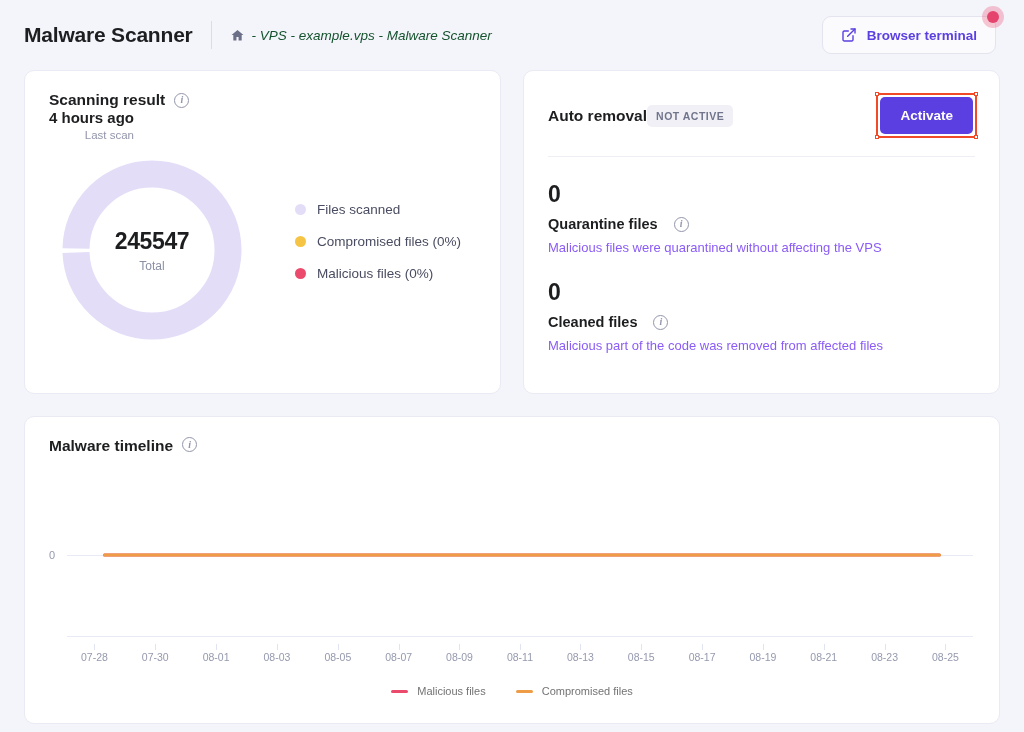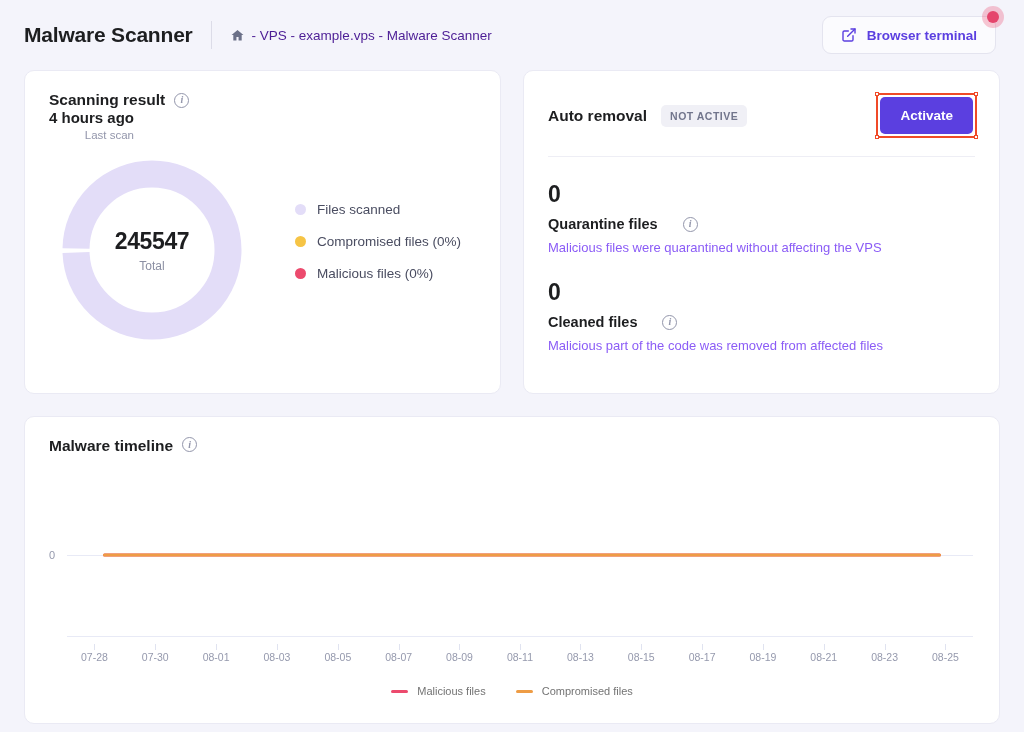--- a/index.html
+++ b/index.html
@@ -31,21 +31,21 @@
     margin: 0 18px;
   }
   .breadcrumb {
     display: flex;
     align-items: center;
     gap: 7px;
     font-size: 13.5px;
     color: #7b7f96;
   }
   .home-icon { display: flex; align-items: center; color: #6b7088; }
-  .crumb-text { color: #4c1d95; }
+  .crumb-text { color: #14532d; font-style: italic; }
 
   .terminal-btn {
     position: absolute;
     right: 28px; top: 16px;
     height: 38px;
     display: flex;
     align-items: center;
     gap: 10px;
     padding: 0 18px;
     background: #fbfbfe;
@@ -153,21 +153,21 @@
   }
   .legend-dot { width: 11px; height: 11px; border-radius: 50%; flex: none; }
 
   
   .auto-head {
     display: flex;
     align-items: center;
     justify-content: space-between;
     padding: 22px 22px 0 24px;
   }
-  .auto-left { display: flex; align-items: center; gap: 14px; }
+  .auto-left { display: flex; align-items: center; gap: 0; }
   .auto-title { font-size: 15.5px; font-weight: bold; color: #1d1e20; }
   .badge {
     background: #f0f0f6;
     color: #71758c;
     font-size: 10.5px;
     font-weight: bold;
     letter-spacing: 0.5px;
     padding: 5px 9px;
     border-radius: 5px;
   }
@@ -199,21 +199,21 @@
   .sel-box .tl { left: -3px; top: -3px; }
   .sel-box .tr { right: -3px; top: -3px; }
   .sel-box .bl { left: -3px; bottom: -3px; }
   .sel-box .br { right: -3px; bottom: -3px; }
 
   .divider { height: 1px; background: #eeeef5; margin: 18px 24px 0 24px; }
 
   .stat-block { padding: 24px 24px 0 24px; }
   .stat-num { font-size: 23px; font-weight: bold; color: #1d1e20; }
   .stat-label {
-    display: flex; align-items: center; gap: 25px;
+    display: flex; align-items: center; gap: 16px;
     font-size: 14.5px; font-weight: bold; color: #1d1e20;
     margin-top: 8px;
   }
   .stat-desc { font-size: 13px; color: #8b5cf6; margin-top: 8px; }
 
   
   .timeline-card {
     margin: 22px 24px 0 24px;
     background: #fff;
     border: 1px solid #eaeaf4;

